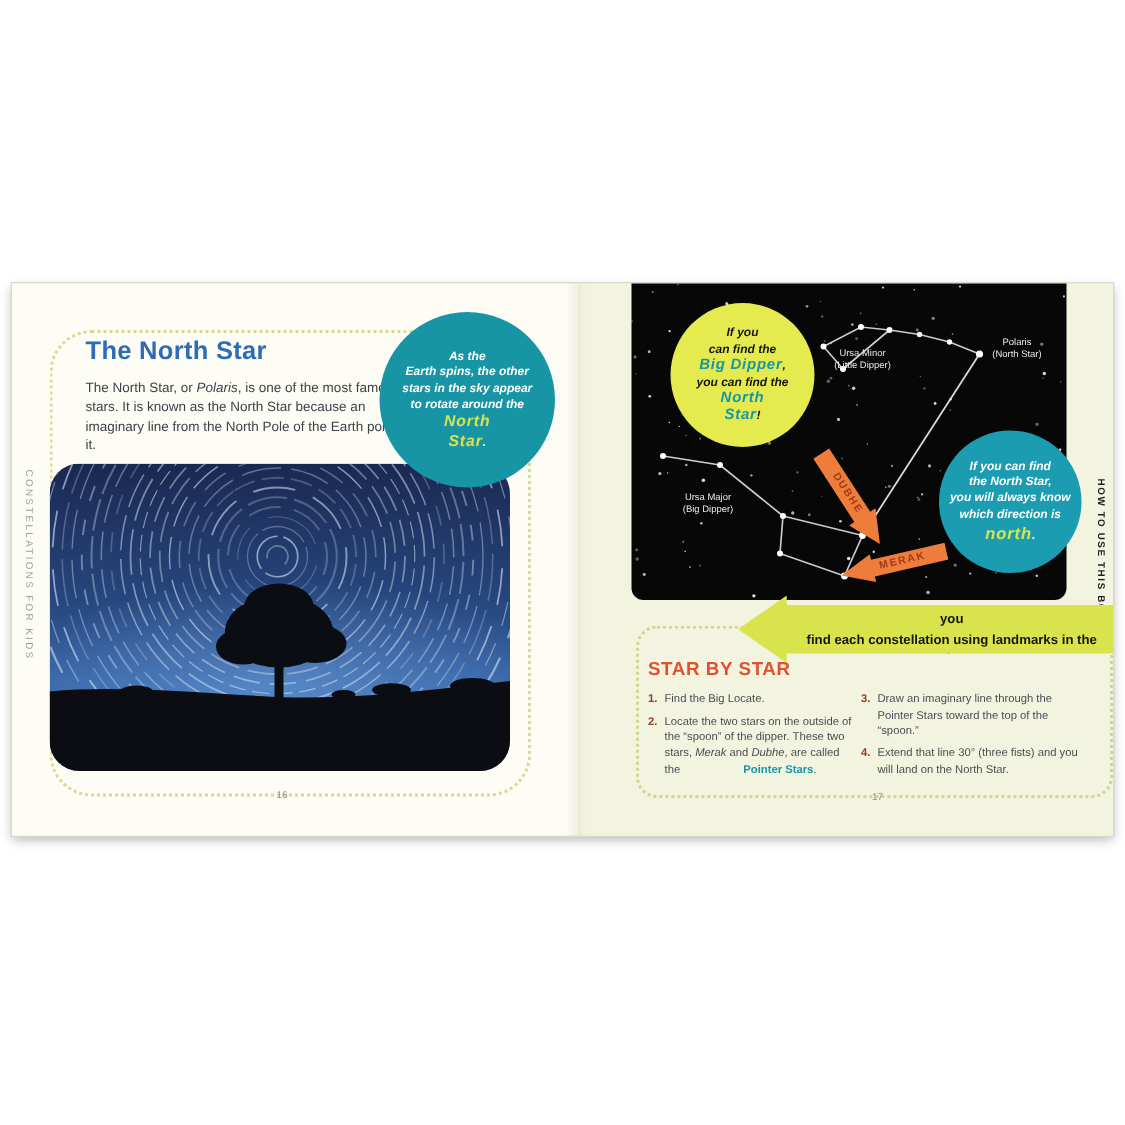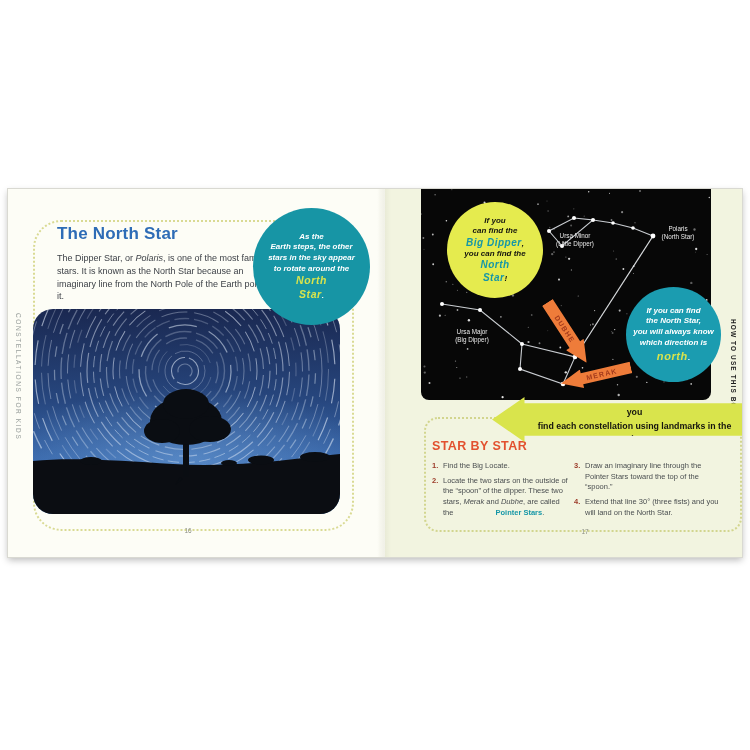--- a/index.html
+++ b/index.html
@@ -75,21 +75,21 @@
 
 <div class="canvas">
   <div class="spread">
 
     <div class="page-left">
       <div class="spine-left">CONSTELLATIONS FOR KIDS</div>
       <div class="dotted-left"></div>
 
       <div class="left-title">The North Star</div>
 
-      <div class="left-para"><span>The Dipper Star, or </span><span class="it">Polaris</span><span>, is one of the most famous stars. It is known as the North Star because an imaginary line from the North Pole of the Earth points at it.</span></div>
+      <div class="left-para"><span>The North Star, or </span><span class="it">Polaris</span><span>, is one of the most famous stars. It is known as the North Star because an imaginary line from the North Pole of the Earth points at it.</span></div>
 
       <div class="photo">
         <svg id="trails-svg" width="307" height="205" viewBox="0 0 307 205">
           <defs>
             <linearGradient id="sky" x1="0" y1="0" x2="0" y2="1">
               <stop offset="0" stop-color="#1a2851"></stop>
               <stop offset="0.45" stop-color="#27477f"></stop>
               <stop offset="0.75" stop-color="#3a6aae"></stop>
               <stop offset="1" stop-color="#4c82c4"></stop>
             </linearGradient>
@@ -140,21 +140,21 @@
             <ellipse cx="58" cy="152" rx="11" ry="4"></ellipse>
             <ellipse cx="228" cy="151" rx="13" ry="4.5"></ellipse>
             <ellipse cx="282" cy="148" rx="15" ry="5"></ellipse>
             <ellipse cx="196" cy="154" rx="8" ry="3"></ellipse>
           </g>
         </svg>
       </div>
 
       <div class="bubble bubble-teal-left">
         <div class="bubble-text"><span>As the
-Earth steps, the other
+Earth spins, the other
 stars in the sky appear
 to rotate around the
 </span><span class="hl">North
 Star</span><span>.</span></div>
       </div>
 
       <div class="pagenum pagenum-left">16</div>
     </div>
 
     <div class="page-right">

